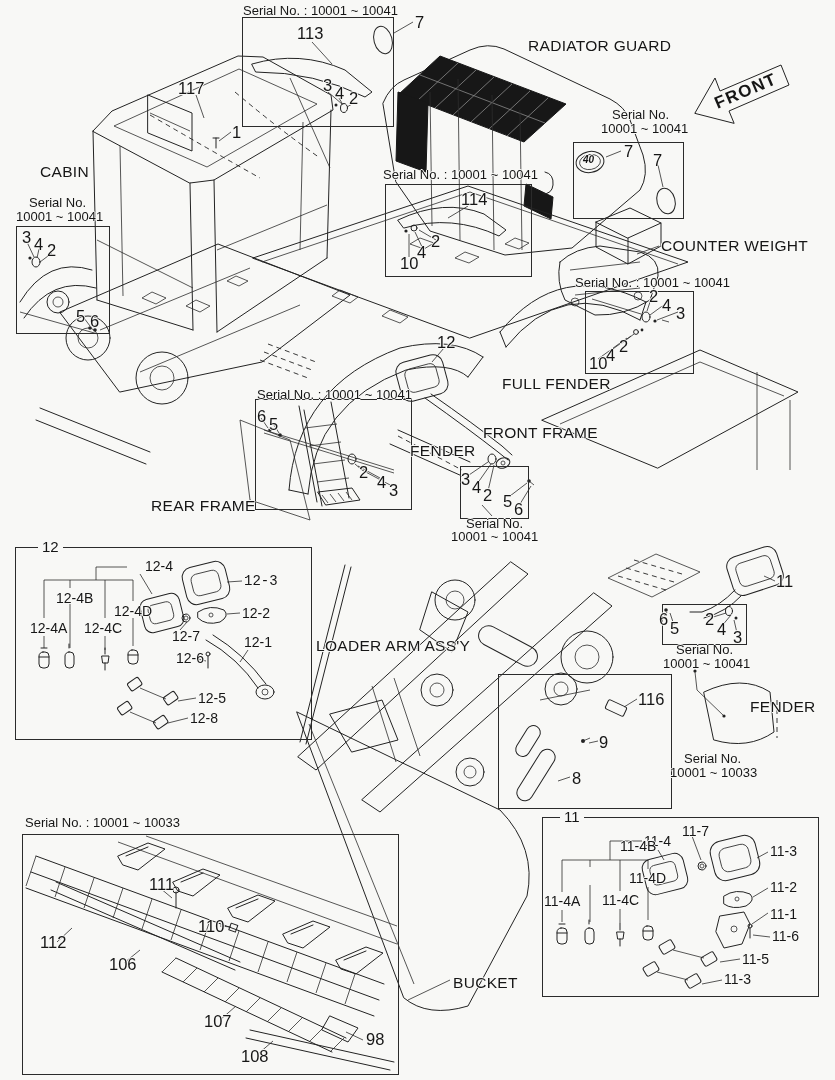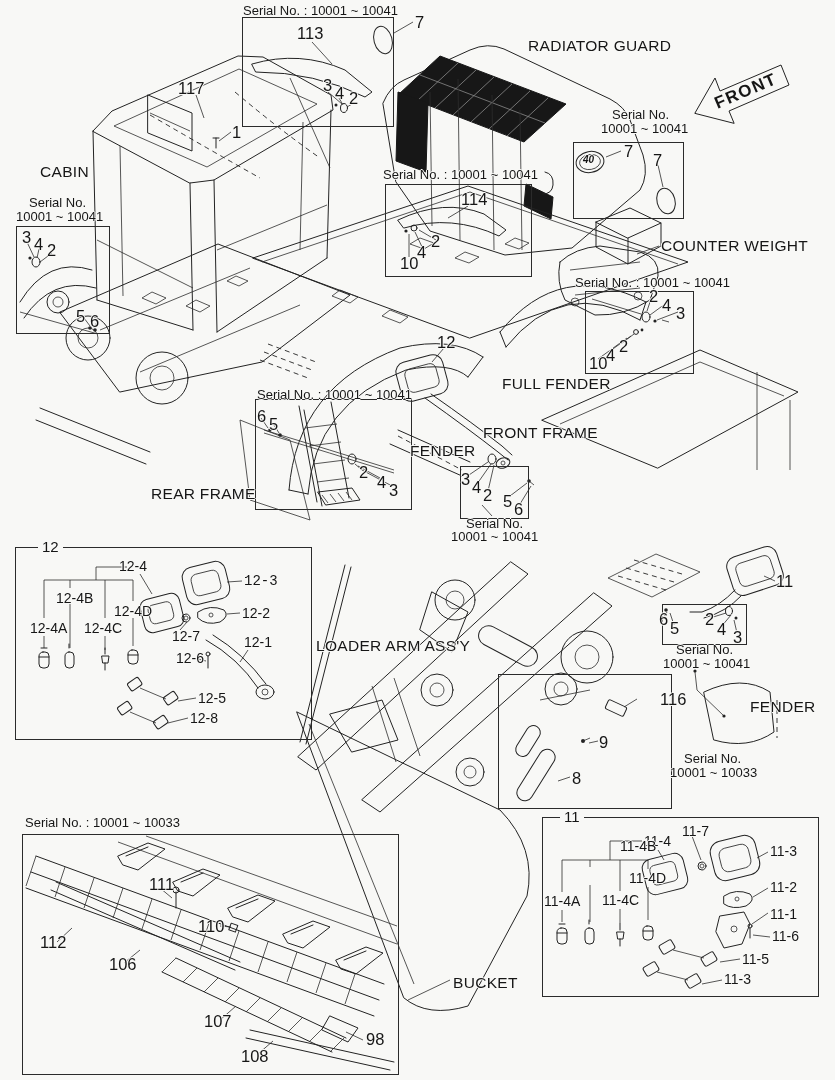--- a/index.html
+++ b/index.html
@@ -365,45 +365,45 @@
     <div class="t num" style="left: 269px; top: 416px;">5</div>
     <div class="t section" style="left: 410px; top: 443px;">FENDER</div>
     <div class="t num" style="left: 359px; top: 464px;">2</div>
     <div class="t num" style="left: 377px; top: 474px;">4</div>
     <div class="t num" style="left: 389px; top: 482px;">3</div>
     <div class="t num" style="left: 461px; top: 471px;">3</div>
     <div class="t num" style="left: 472px; top: 479px;">4</div>
     <div class="t num" style="left: 483px; top: 487px;">2</div>
     <div class="t num" style="left: 503px; top: 493px;">5</div>
     <div class="t num" style="left: 514px; top: 501px;">6</div>
-    <div class="t section" style="left: 151px; top: 486px;">REAR FRAME</div>
+    <div class="t section" style="left: 151px; top: 498px;">REAR FRAME</div>
     <div class="t small" style="left: 466px; top: 517px;">Serial No.</div>
     <div class="t small" style="left: 451px; top: 530px;">10001 ~ 10041</div>
     <div class="t boxtitle" style="left: 38px; top: 539px;">12</div>
-    <div class="t part" style="left: 119px; top: 559px;">12-4</div>
+    <div class="t part" style="left: 145px; top: 559px;">12-4</div>
     <div class="t num" style="left: 776px; top: 573px;">11</div>
     <div class="t part" style="left: 244px; top: 574px; font-family: Liberation Mono, monospace;">12-3</div>
     <div class="t part" style="left: 56px; top: 591px;">12-4B</div>
     <div class="t part" style="left: 114px; top: 604px;">12-4D</div>
     <div class="t part" style="left: 242px; top: 606px;">12-2</div>
     <div class="t num" style="left: 659px; top: 611px;">6</div>
     <div class="t num" style="left: 670px; top: 620px;">5</div>
     <div class="t num" style="left: 705px; top: 611px;">2</div>
     <div class="t num" style="left: 717px; top: 621px;">4</div>
     <div class="t num" style="left: 733px; top: 629px;">3</div>
     <div class="t part" style="left: 30px; top: 621px;">12-4A</div>
     <div class="t part" style="left: 84px; top: 621px;">12-4C</div>
     <div class="t part" style="left: 172px; top: 629px;">12-7</div>
     <div class="t part" style="left: 244px; top: 635px;">12-1</div>
     <div class="t section" style="left: 316px; top: 638px;">LOADER ARM ASS'Y</div>
     <div class="t small" style="left: 676px; top: 643px;">Serial No.</div>
     <div class="t part" style="left: 176px; top: 651px;">12-6</div>
     <div class="t small" style="left: 663px; top: 657px;">10001 ~ 10041</div>
     <div class="t part" style="left: 198px; top: 691px;">12-5</div>
-    <div class="t num" style="left: 638px; top: 691px; margin-left: 22px;">116</div>
+    <div class="t num" style="left: 638px; top: 691px;">116</div>
     <div class="t section" style="left: 750px; top: 699px;">FENDER</div>
     <div class="t part" style="left: 190px; top: 711px;">12-8</div>
     <div class="t num" style="left: 599px; top: 734px;">9</div>
     <div class="t small" style="left: 684px; top: 752px;">Serial No.</div>
     <div class="t small" style="left: 670px; top: 766px;">10001 ~ 10033</div>
     <div class="t num" style="left: 572px; top: 770px;">8</div>
     <div class="t boxtitle" style="left: 560px; top: 809px;">11</div>
     <div class="t small" style="left: 25px; top: 816px;">Serial No. : 10001 ~ 10033</div>
     <div class="t part" style="left: 682px; top: 824px;">11-7</div>
     <div class="t part" style="left: 644px; top: 834px;">11-4</div>

